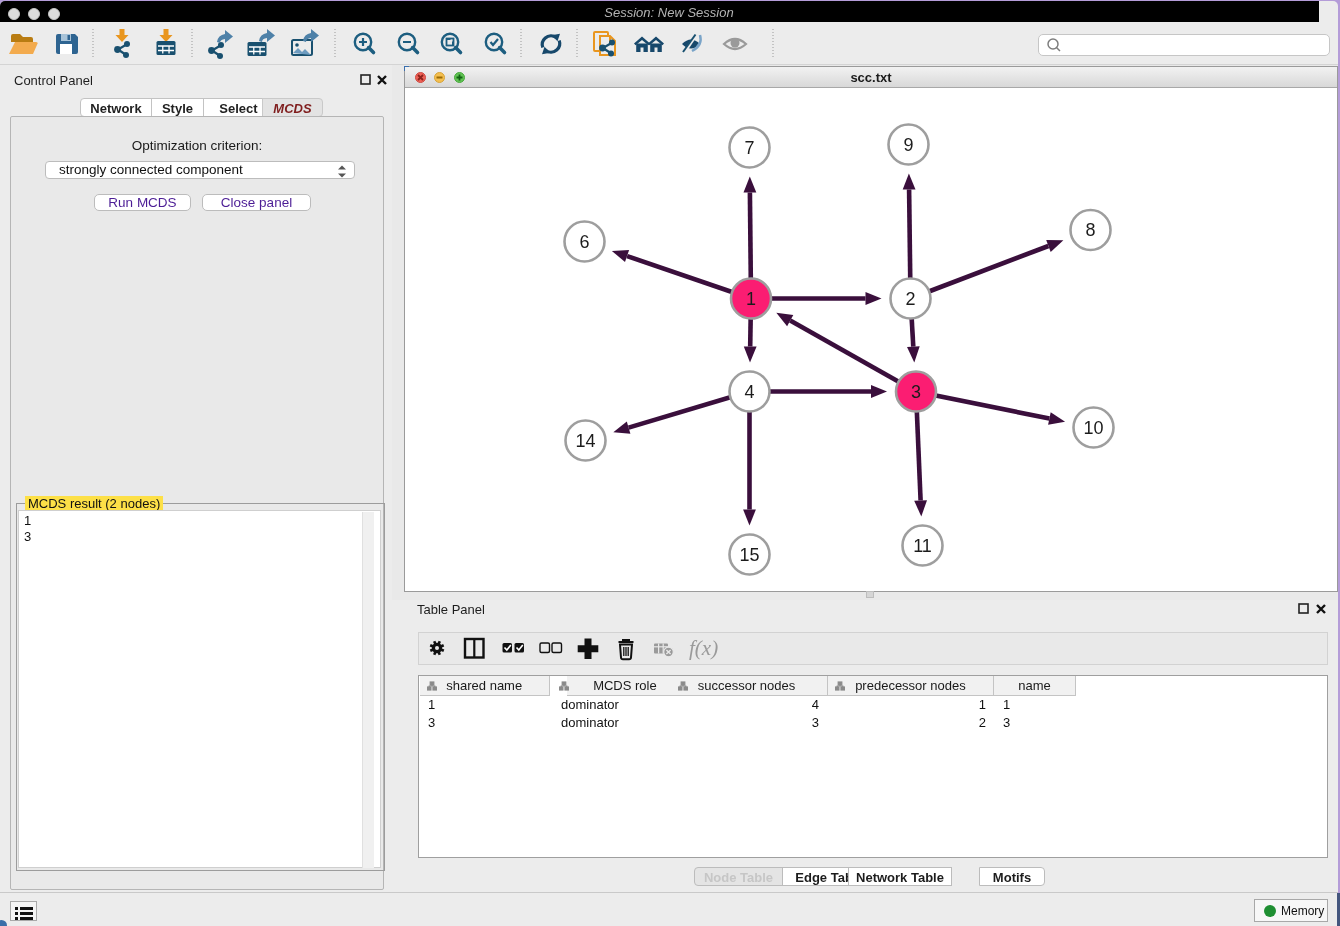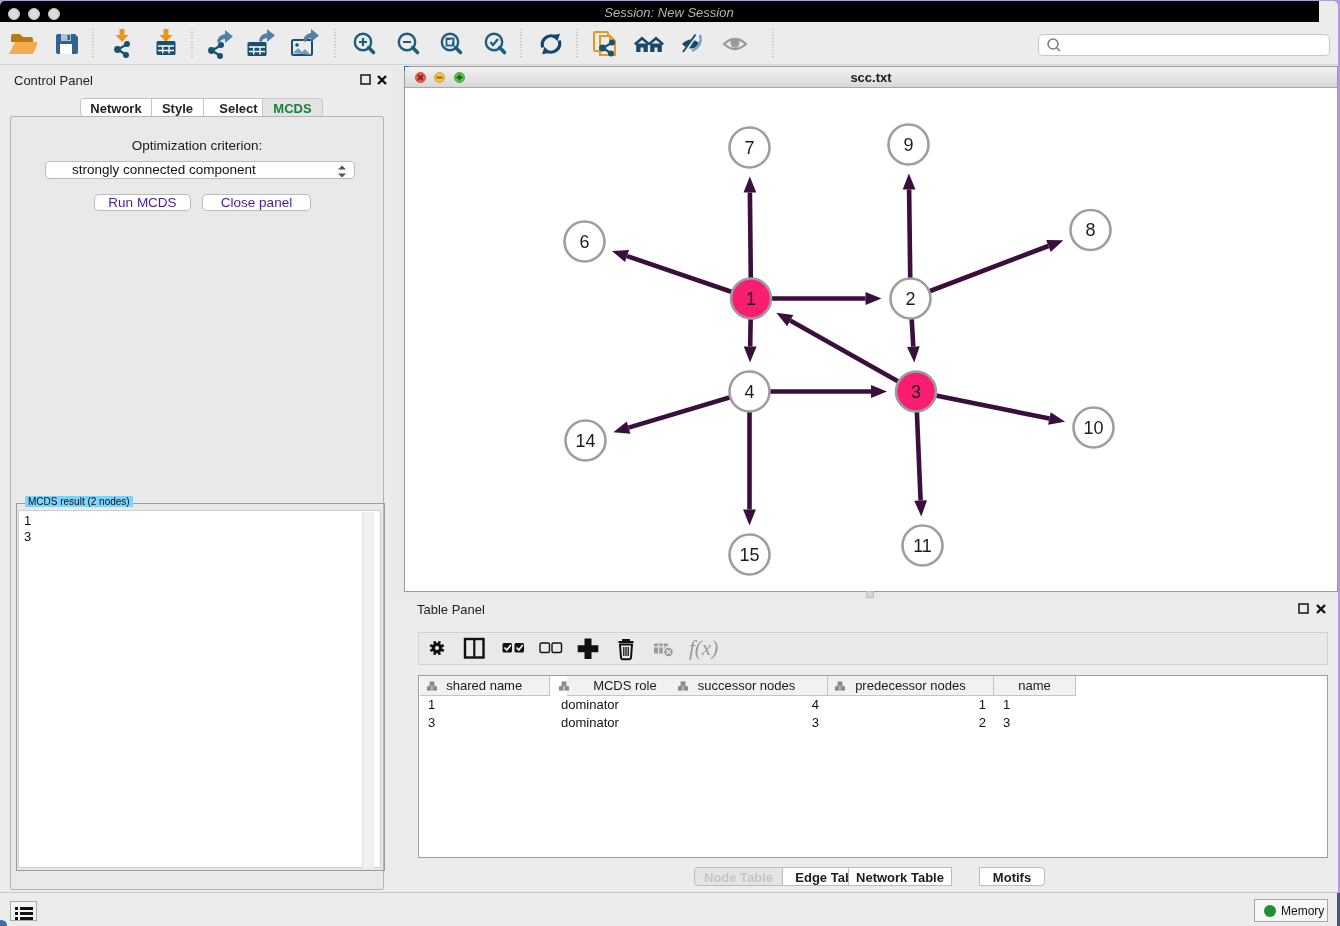--- a/index.html
+++ b/index.html
@@ -17,32 +17,32 @@
 #searchbox{position:absolute;left:1038px;top:12px;width:290px;height:20px;
   background:#fff;border:1px solid #c6c6c6;border-radius:5px;}
 
 #cpanel{position:absolute;left:0;top:64px;width:392px;height:827px;background:#ececec;}
 #cp-title{position:absolute;left:14px;top:8px;font-size:13px;color:#1e1e1e;}
 #cp-box{position:absolute;left:10px;top:51px;width:372px;height:772px;
   background:#e9e9e9;border:1px solid #b5b5b5;border-radius:2px;}
 .tabrow{position:absolute;font-size:13px;}
 .tab{position:absolute;top:0;height:19px;line-height:19px;text-align:center;
   background:#fff;border:1px solid #c3c3c3;box-sizing:border-box;color:#222;font-weight:bold;}
-.tab.gray{background:#e3e3e3;color:#15803d;border-color:#c9c9c9;}
+.tab.gray{background:#e3e3e3;color:#7f1d1d;border-color:#c9c9c9;font-style:italic;}
 #opt-label{position:absolute;left:0;top:21px;width:372px;text-align:center;
   font-size:13.5px;color:#1a1a1a;}
 #dropdown{position:absolute;left:34px;top:44px;width:308px;height:16px;
   background:#fff;border:1px solid #bcbcbc;border-radius:4px;font-size:13.5px;
   line-height:16px;color:#111;}
 .btn{position:absolute;height:15px;line-height:15px;text-align:center;
   background:#fff;border:1px solid #bcbcbc;border-radius:5px;font-size:13.5px;color:#4c1d95;}
 #mcds-group{position:absolute;left:5px;top:386px;width:367px;height:366px;
   border:1px solid #9c9c9c;}
-#mcds-label{position:absolute;left:8px;top:-8px;background:#7dd3fc;
-  padding:0 3px;font-size:10px;color:#111;}
+#mcds-label{position:absolute;left:8px;top:-8px;background:#fde047;
+  padding:0 3px;font-size:13px;color:#111;}
 #mcds-text{position:absolute;left:1px;top:6px;width:363px;height:358px;
   background:#fff;border:1px solid #cfcfcf;box-sizing:border-box;
   font-size:13px;color:#111;line-height:16px;}
 
 #desktop{position:absolute;left:392px;top:64px;width:946px;height:535px;background:#e9e9e9;}
 #netwin{position:absolute;left:12px;top:1px;width:934px;height:526px;
   border:1px solid #9a9a9a;box-sizing:border-box;background:#fff;}
 #nw-title{position:absolute;left:0;top:0;width:932px;height:20px;
   background:linear-gradient(#f2f2f2,#d8d8d8);border-bottom:1px solid #a8a8a8;}
 #nw-title .t{position:absolute;left:0;top:2.5px;width:932px;text-align:center;
@@ -199,21 +199,21 @@
         <path d="M378,11 l8,8 m0,-8 l-8,8" stroke="#111" stroke-width="2.4"></path>
       </svg>
     <div class="tabrow">
       <div class="tab" style="left:80px;width:72px;border-radius:4px 0 0 4px;top:33px;">Network</div>
       <div class="tab" style="left:151px;width:53px;top:33px;">Style</div>
       <div class="tab" style="left:203px;width:60px;top:33px;padding-left:11px;">Select</div>
       <div class="tab gray" style="left:262px;width:61px;border-radius:0 4px 4px 0;top:33px;">MCDS</div>
     </div>
     <div id="cp-box">
       <div id="opt-label">Optimization criterion:</div>
-      <div id="dropdown"><span style="padding-left:26px;">strongly connected component</span>
+      <div id="dropdown"><span style="padding-left:13px;">strongly connected component</span>
         <svg width="12" height="15" style="position:absolute;right:6px;top:2px;">
             <path d="M2,5.5 L6,1.5 L10,5.5 z" fill="#555"></path>
             <path d="M2,9.5 L6,13.5 L10,9.5 z" fill="#555"></path>
           </svg>
       </div>
       <div class="btn" style="left:83px;top:77px;width:95px;">Run MCDS</div>
       <div class="btn" style="left:191px;top:77px;width:107px;">Close panel</div>
       <div id="mcds-group">
         <div id="mcds-label">MCDS result (2 nodes)</div>
         <div id="mcds-text">

